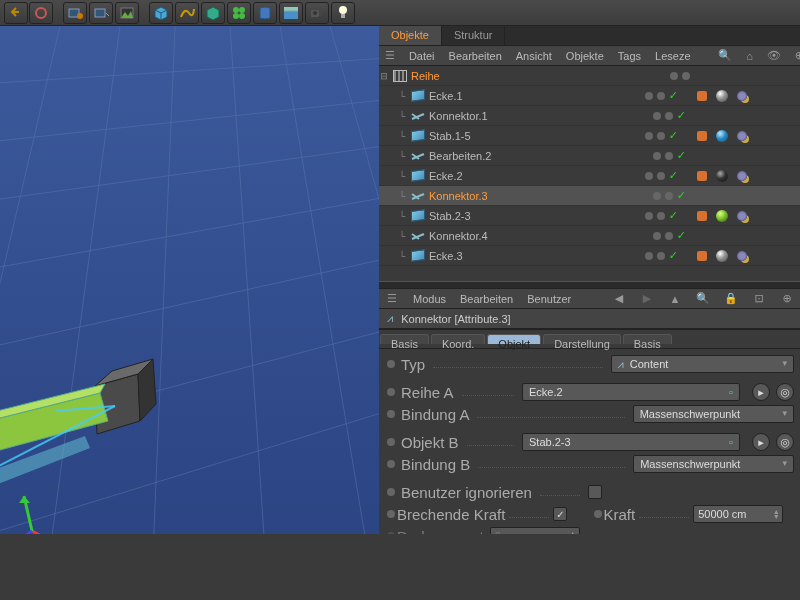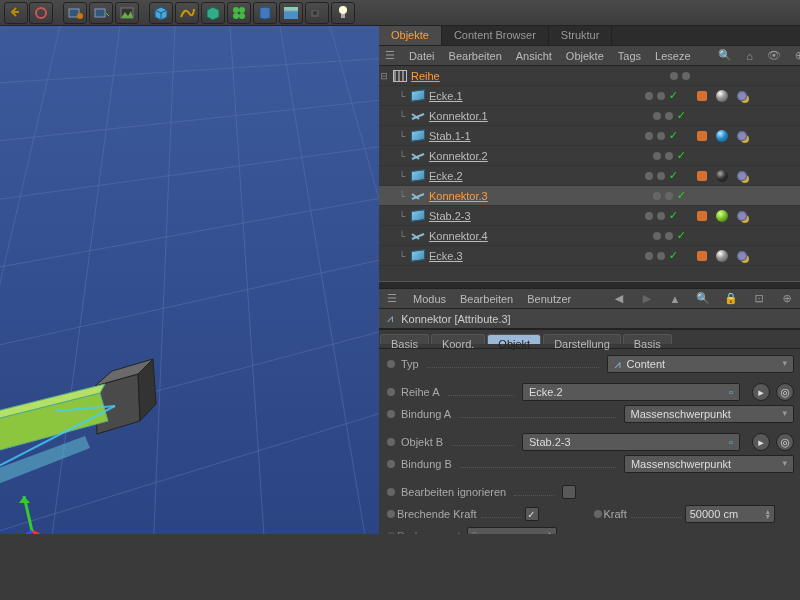--- a/index.html
+++ b/index.html
@@ -27,21 +27,21 @@
 .panel-menu .spacer { flex: 1; }
 .panel-menu .ico { width: 14px; height: 14px; display: inline-flex; align-items: center; justify-content: center; color: #999; cursor: pointer; }
 
 
 .obj-tree { background: #3a3a3a; height: 215px; overflow: auto; }
 .tree-row { height: 20px; display: flex; align-items: center; border-bottom: 1px solid #333; }
 .tree-row.selected { background: #525252; }
 .tree-row.selected .obj-name { color: #ff9c3c; }
 .exp { width: 10px; text-align: center; color: #888; cursor: pointer; font-size: 9px; }
 .obj-icon { width: 16px; height: 14px; margin: 0 3px; display: inline-flex; align-items: center; justify-content: center; }
-.obj-name { color: #bbb; font-size: 11px; flex: 0 0 auto; text-decoration: underline; }
+.obj-name { color: #bbb; font-size: 11px; flex: 0 0 auto; }
 .obj-name.root { color: #ff9c3c; }
 .col-dots { margin-left: auto; display: flex; align-items: center; gap: 4px; padding-right: 6px; }
 .dot { width: 8px; height: 8px; border-radius: 50%; }
 .dot.grey { background: #666; }
 .check { color: #2d2; font-size: 11px; }
 .tag-cell { width: 16px; height: 14px; display: inline-flex; align-items: center; justify-content: center; }
 .tag-ball { width: 12px; height: 12px; border-radius: 50%; background: radial-gradient(circle at 35% 30%, #fff, #999 40%, #444); }
 .tag-ball.blue { background: radial-gradient(circle at 35% 30%, #bef, #2a88cc 45%, #155); }
 .tag-ball.green { background: radial-gradient(circle at 35% 30%, #df8, #7ac22a 45%, #351); }
 .tag-ball.dark { background: radial-gradient(circle at 35% 30%, #aaa, #333 45%, #111); }
@@ -55,21 +55,21 @@
 .attr-title { color: #ccc; }
 
 .attr-tab-row { display: flex; height: 20px; border-top: 1px solid #222; border-bottom: 1px solid #222; background: #3a3a3a; }
 .attr-tab { padding: 3px 10px; font-size: 11px; color: #bbb; border: 1px solid #555; border-bottom: none; margin: 4px 1px; background: #464646; cursor: pointer; border-radius: 3px 3px 0 0; }
 .attr-tab.active { background: #9bb8d8; color: #222; }
 
 .attr-body { padding: 4px 6px; }
 .section-title { font-size: 11px; font-weight: bold; color: #ccc; padding: 4px 2px; }
 .prop-row { display: flex; align-items: center; height: 22px; gap: 4px; }
 .prop-bullet { width: 8px; height: 8px; border-radius: 50%; background: #666; margin: 0 2px; flex-shrink: 0; }
-.prop-label { color: #aaa; font-size: 11px; white-space: nowrap; }
+.prop-label { color: #aaa; font-size: 15px; white-space: nowrap; }
 .dots { flex: 1; border-bottom: 1px dotted #555; margin: 0 4px; height: 7px; }
 .prop-field { background: #585858; border: 1px solid #222; height: 18px; padding: 2px 6px; color: #ddd; font-size: 11px; display: flex; align-items: center; border-radius: 2px; }
 .prop-field.full { flex: 1; }
 .prop-combo { position: relative; }
 .prop-combo::after { content: '▾'; position: absolute; right: 6px; top: 2px; color: #999; font-size: 9px; }
 .prop-check { width: 14px; height: 14px; background: #585858; border: 1px solid #222; border-radius: 2px; display: inline-flex; align-items: center; justify-content: center; font-size: 10px; color: #ddd; }
 .spin { width: 90px; background: #585858; border: 1px solid #222; height: 18px; display: flex; align-items: center; padding: 0 4px; border-radius: 2px; color: #ddd; font-size: 11px; justify-content: space-between; }
 .spin.disabled { color: #777; }
 .spin .arrows { font-size: 8px; line-height: 5px; color: #999; }
 .link-btn { width: 18px; height: 18px; background: #585858; border: 1px solid #222; border-radius: 9px; display: inline-flex; align-items: center; justify-content: center; color: #ddd; margin-left: 2px; cursor: pointer; }
@@ -228,21 +228,20 @@
           <line x1="0" y1="0" x2="-25" y2="18" stroke="#44f" stroke-width="3"></line>
             <polygon points="-25,18 -18,11 -17,21" fill="#44f"></polygon>
         </g>
       </g>
     </svg>
   </div>
 
   <div class="right-panel">
     <div class="tab-strip">
       <div class="tab active">Objekte</div>
-      <div class="tab">Content Browser</div>
       <div class="tab">Struktur</div>
     </div>
     <div class="panel-menu">
       <span class="ico">☰</span>
       <span>Datei</span>
       <span>Bearbeiten</span>
       <span>Ansicht</span>
       <span>Objekte</span>
       <span>Tags</span>
       <span>Leseze</span>
@@ -309,21 +308,21 @@
               <span style="width:48px;display:inline-block"></span>
               <span style="width:40px"></span>
             </div>
           </div>
           <div class="tree-row">
             <span style="width:18px"></span>
             <span class="exp">└</span>
             <span class="obj-icon">
               <span class="cube-icon"></span>
             </span>
-            <span class="obj-name">Stab.1-1</span>
+            <span class="obj-name">Stab.1-5</span>
             <div class="col-dots">
               <span class="dot grey"></span>
               <span class="dot grey"></span>
               <span class="check">✓</span>
               <span style="width:8px"></span>
               <span class="tag-cell">
                 <span class="tag-part"></span>
               </span>
               <span class="tag-cell">
                 <span class="tag-ball blue"></span>
@@ -336,21 +335,21 @@
           </div>
           <div class="tree-row">
             <span style="width:18px"></span>
             <span class="exp">└</span>
             <span class="obj-icon">
               <svg width="16" height="10">
                 <line x1="2" y1="8" x2="14" y2="3" stroke="#8bc" stroke-width="2"></line>
                 <line x1="2" y1="3" x2="9" y2="8" stroke="#8bc" stroke-width="2"></line>
               </svg>
             </span>
-            <span class="obj-name">Konnektor.2</span>
+            <span class="obj-name">Bearbeiten.2</span>
             <div class="col-dots">
               <span class="dot grey"></span>
               <span class="dot grey"></span>
               <span class="check">✓</span>
               <span style="width:8px"></span>
               <span style="width:48px;display:inline-block"></span>
               <span style="width:40px"></span>
             </div>
           </div>
           <div class="tree-row">
@@ -550,21 +549,21 @@
           <span class="dots"></span>
           <div class="prop-field full prop-combo" style="max-width:260px">
               <span>Massenschwerpunkt</span>
             </div>
         </div>
 
         <div style="height:6px"></div>
 
         <div class="prop-row">
           <span class="prop-bullet"></span>
-          <span class="prop-label">Bearbeiten ignorieren</span>
+          <span class="prop-label">Benutzer ignorieren</span>
           <span class="dots" style="max-width:40px"></span>
           <span class="prop-check"></span>
           <span style="flex:1"></span>
         </div>
 
         <div class="prop-row">
           <div class="half">
             <span class="prop-bullet"></span>
             <span class="prop-label">Brechende Kraft</span>
             <span class="dots" style="max-width:40px"></span>

